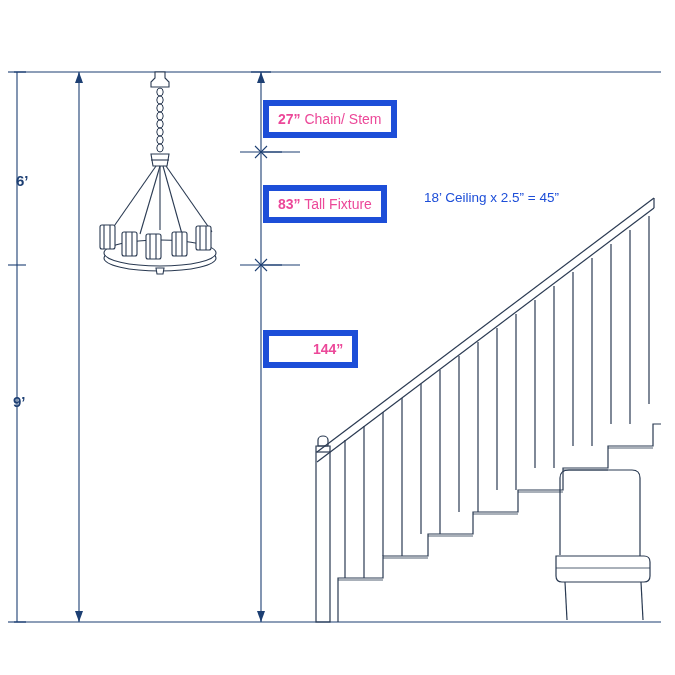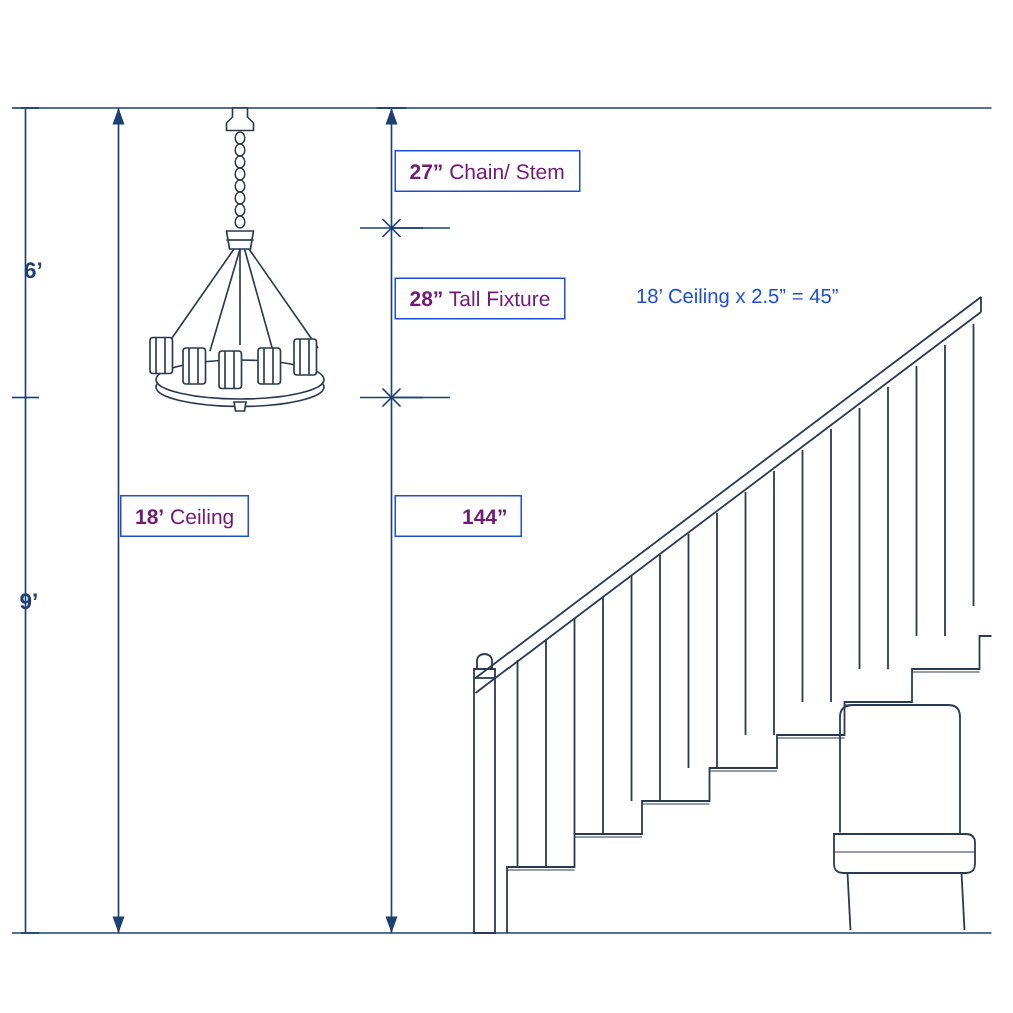--- a/index.html
+++ b/index.html
@@ -10,23 +10,23 @@
   #stage {
     position: relative;
     width: 675px;
     height: 675px;
     background: #ffffff;
     font-family: "Liberation Sans", sans-serif;
     overflow: hidden;
   }
   .label-box {
     position: absolute;
-    border: 1px solid #1d4ed8;
+    border: 6px solid #1d4ed8;
     background: #ffffff;
-    color: #701a75;
+    color: #ec4899;
     font-size: 14px;
     line-height: 1;
     padding: 6px 9px;
     white-space: nowrap;
     box-sizing: border-box;
   }
   .label-box b {
     font-weight: bold;
   }
   .plain-label {
@@ -187,26 +187,23 @@
   </svg>
 
   <div class="axis-label" style="left:16px; top:172px;">6’</div>
   <div class="axis-label" style="left:13px; top:393px;">9’</div>
 
   <div class="label-box" style="left:263px; top:100px;">
     <b>27”</b><span> Chain/ Stem</span>
   </div>
 
   <div class="label-box" style="left:263px; top:185px;">
-    <b>28”</b><span> Tall Fixture</span>
+    <b>83”</b><span> Tall Fixture</span>
   </div>
 
   <div class="plain-label" style="left:424px; top:190px;">18’ Ceiling x 2.5” = 45”</div>
 
-  <div class="label-box" style="left:80px; top:330px;">
-    <b>18’</b><span> Ceiling</span>
-  </div>
 
   <div class="label-box" style="left:263px; top:330px;padding-left:44px;">
     <b>144”</b><span></span>
   </div>
 
 </div>
 
 </body></html>

